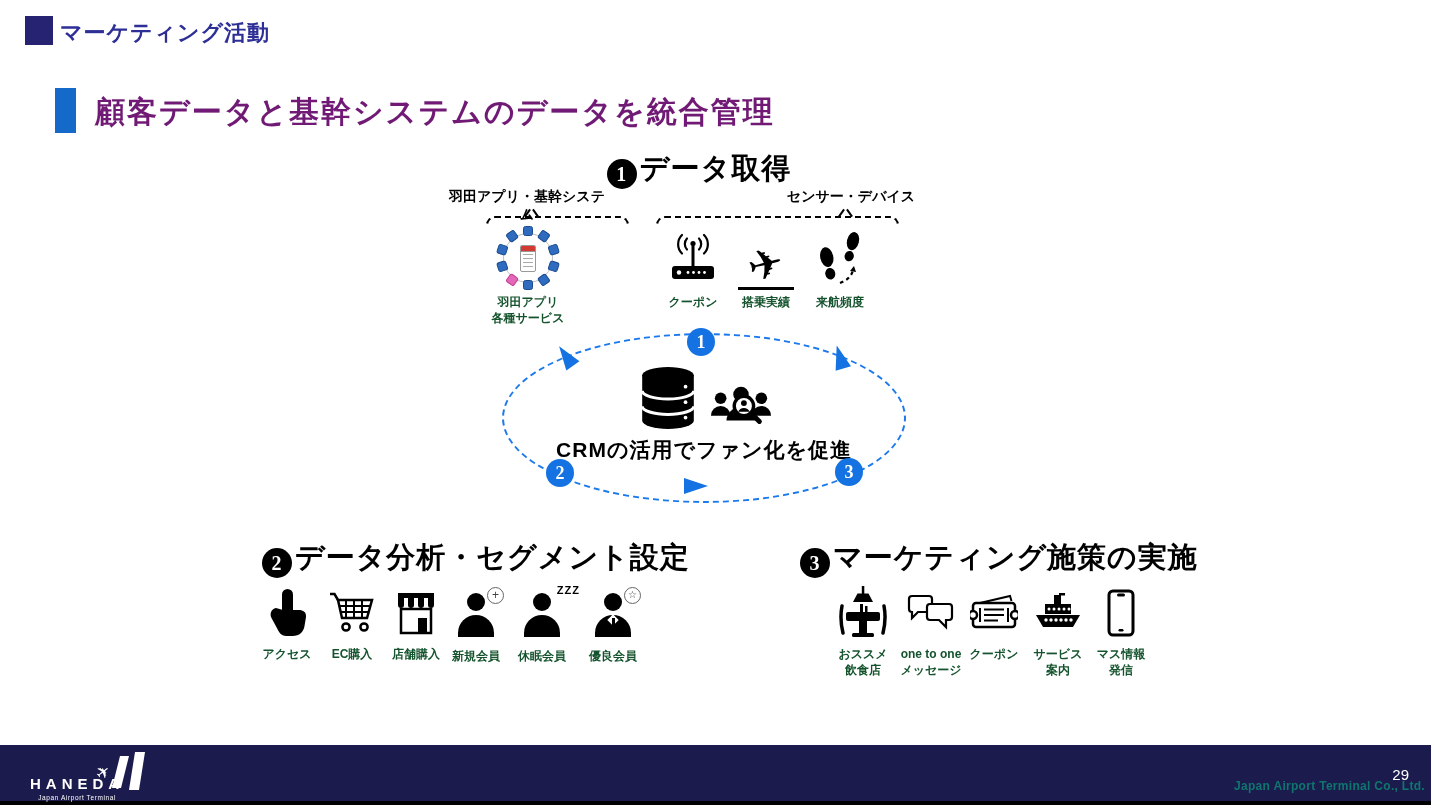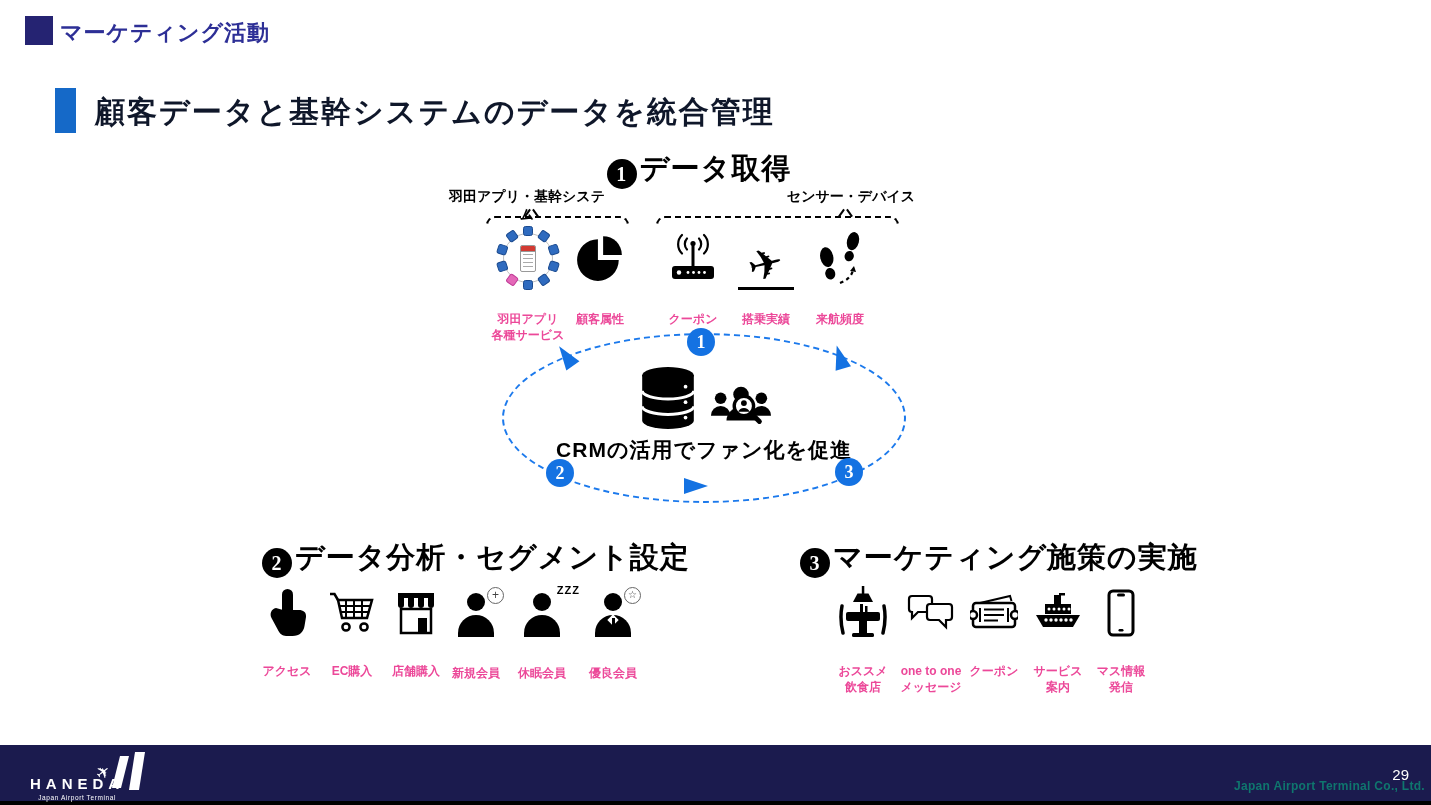--- a/index.html
+++ b/index.html
@@ -6,40 +6,40 @@
   body { background:#e8e8e8; font-family:"Liberation Sans","DejaVu Sans",sans-serif; }
   .slide { position:relative; width:1431px; height:805px; background:#ffffff; overflow:hidden; font-family:"Liberation Sans","DejaVu Sans",sans-serif; }
   .abs { position:absolute; }
 
   
   .hdr-sq { left:25px; top:16px; width:28px; height:29px; background:#252372; }
   .hdr-label { left:60px; top:18px; font-size:22px; font-weight:bold; color:#2d2f96; letter-spacing:1px; }
 
   
   .title-bar { left:55px; top:88px; width:21px; height:45px; background:#1569c8; }
-  .title-text { left:95px; top:92px; font-size:30px; font-weight:bold; color:#0f172a; letter-spacing:2px; }
+  .title-text { left:95px; top:92px; font-size:30px; font-weight:bold; color:#701a75; letter-spacing:2px; }
 
   
   .sec-head { position:absolute; font-size:29px; font-weight:bold; color:#000; letter-spacing:1px; white-space:nowrap; }
   .num-black { display:inline-block; width:30px; height:30px; background:#000; color:#fff; border-radius:50%; text-align:center; line-height:30px; font-size:20px; font-weight:bold; font-family:"Liberation Serif","DejaVu Serif",serif; margin-right:3px; vertical-align:-3px; }
 
   
   .grp-label { position:absolute; font-size:14px; font-weight:bold; color:#000; text-align:center; width:160px; }
   .brace { position:absolute; height:14px; }
   .brace-line { position:absolute; left:0; right:0; top:5px; height:9px; border-top:2px dashed #000; border-left:2px dashed #000; border-right:2px dashed #000; border-radius:9px 9px 0 0; }
   .peak { position:absolute; top:0; width:0; height:0; }
   .peak span { position:absolute; width:9px; height:2px; background:#000; }
   .peak .pl { left:-8px; top:1px; transform:rotate(-55deg); }
   .peak .pr { left:0px;  top:1px; transform:rotate(55deg); }
 
   
   .icon-item { position:absolute; text-align:center; }
   .icon-box { height:64px; display:flex; align-items:center; justify-content:center; position:relative; }
   .icon-box.h58 { height:58px; }
-  .icon-label { font-size:12px; font-weight:bold; color:#ec4899; white-space:pre-line; line-height:1.3; margin-top:22px; }
+  .icon-label { font-size:12px; font-weight:bold; color:#14532d; white-space:pre-line; line-height:1.3; margin-top:5px; }
 
   
   .app-circle { position:relative; width:64px; height:64px; }
   .app-circle .ring { position:absolute; inset:7px; border:1.5px solid #c0c0c0; border-radius:50%; }
   .app-circle .sq { position:absolute; left:27px; top:27px; width:10px; height:10px; border-radius:2.5px; background:#2f6bbf; border:1px solid #1a4a8f; }
   .app-circle .sq.pink { background:#e468b8; border-color:#c03a96; }
   .app-circle .phone { position:absolute; left:24px; top:19px; width:16px; height:27px; background:#fff; border:1.5px solid #999; border-radius:2px; overflow:hidden; }
   .app-circle .phone i { display:block; height:6px; background:#d23a32; border-bottom:1px solid #999; }
   .app-circle .phone u { display:block; margin:2px 2px 0; height:14px; background:repeating-linear-gradient(#aaa 0 1px, transparent 1px 4px); }
 
@@ -124,29 +124,20 @@
         <div class="phone">
             <i></i>
             <u></u>
           </div>
       </div>
     </div>
     <div class="icon-label">羽田アプリ
 各種サービス</div>
   </div>
 
-  <div class="icon-item" style="left:562px; top:226px; width:76px;">
-    <div class="icon-box">
-      <svg width="50" height="50" viewBox="0 0 48 48">
-        <path d="M22,26 L22,6 A20,20 0 1 0 42,26 Z" fill="#000"></path>
-        <path d="M27,21 L27,3 A18,18 0 0 1 45,21 Z" fill="#000"></path>
-      </svg>
-    </div>
-    <div class="icon-label">顧客属性</div>
-  </div>
 
   <div class="icon-item" style="left:655px; top:226px; width:76px;">
     <div class="icon-box">
       <svg width="52" height="50" viewBox="0 0 52 50">
         <rect x="5" y="33" width="42" height="13" rx="3" fill="#000"></rect>
         <circle cx="12" cy="39.5" r="2.2" fill="#fff"></circle>
         <circle cx="21" cy="39.5" r="1.4" fill="#fff"></circle>
         <circle cx="26.5" cy="39.5" r="1.4" fill="#fff"></circle>
         <circle cx="32" cy="39.5" r="1.4" fill="#fff"></circle>
         <circle cx="37.5" cy="39.5" r="1.4" fill="#fff"></circle>

